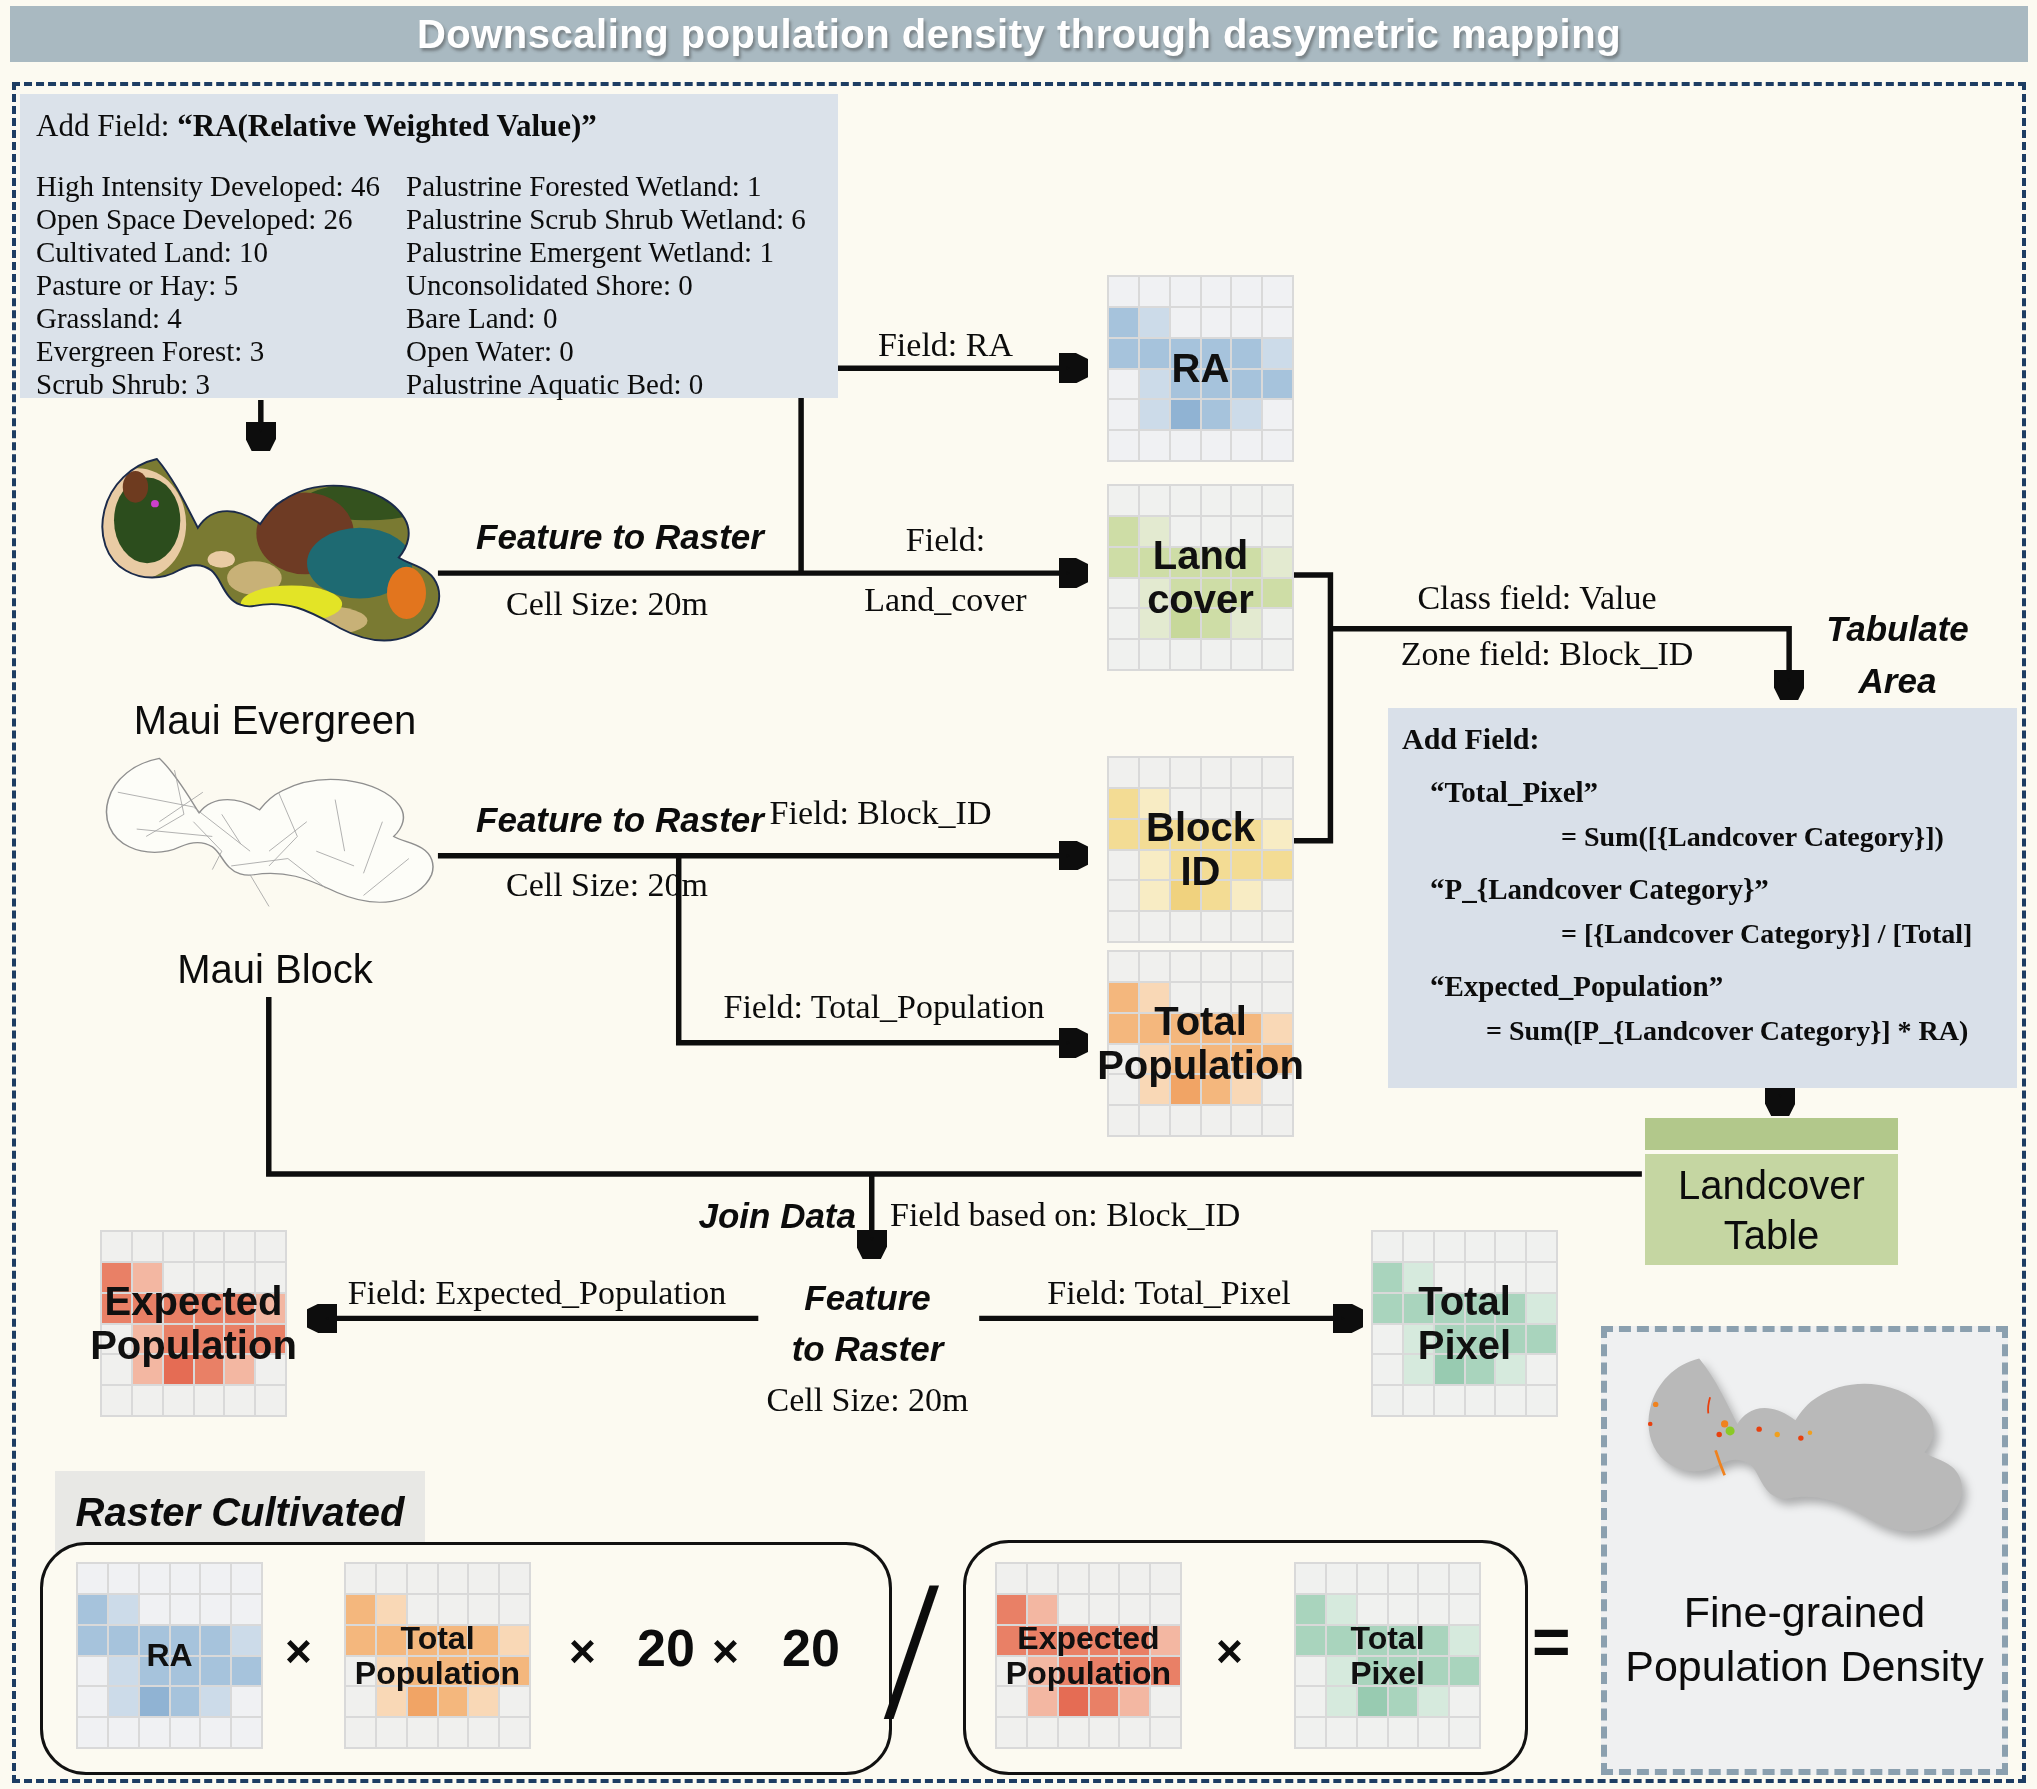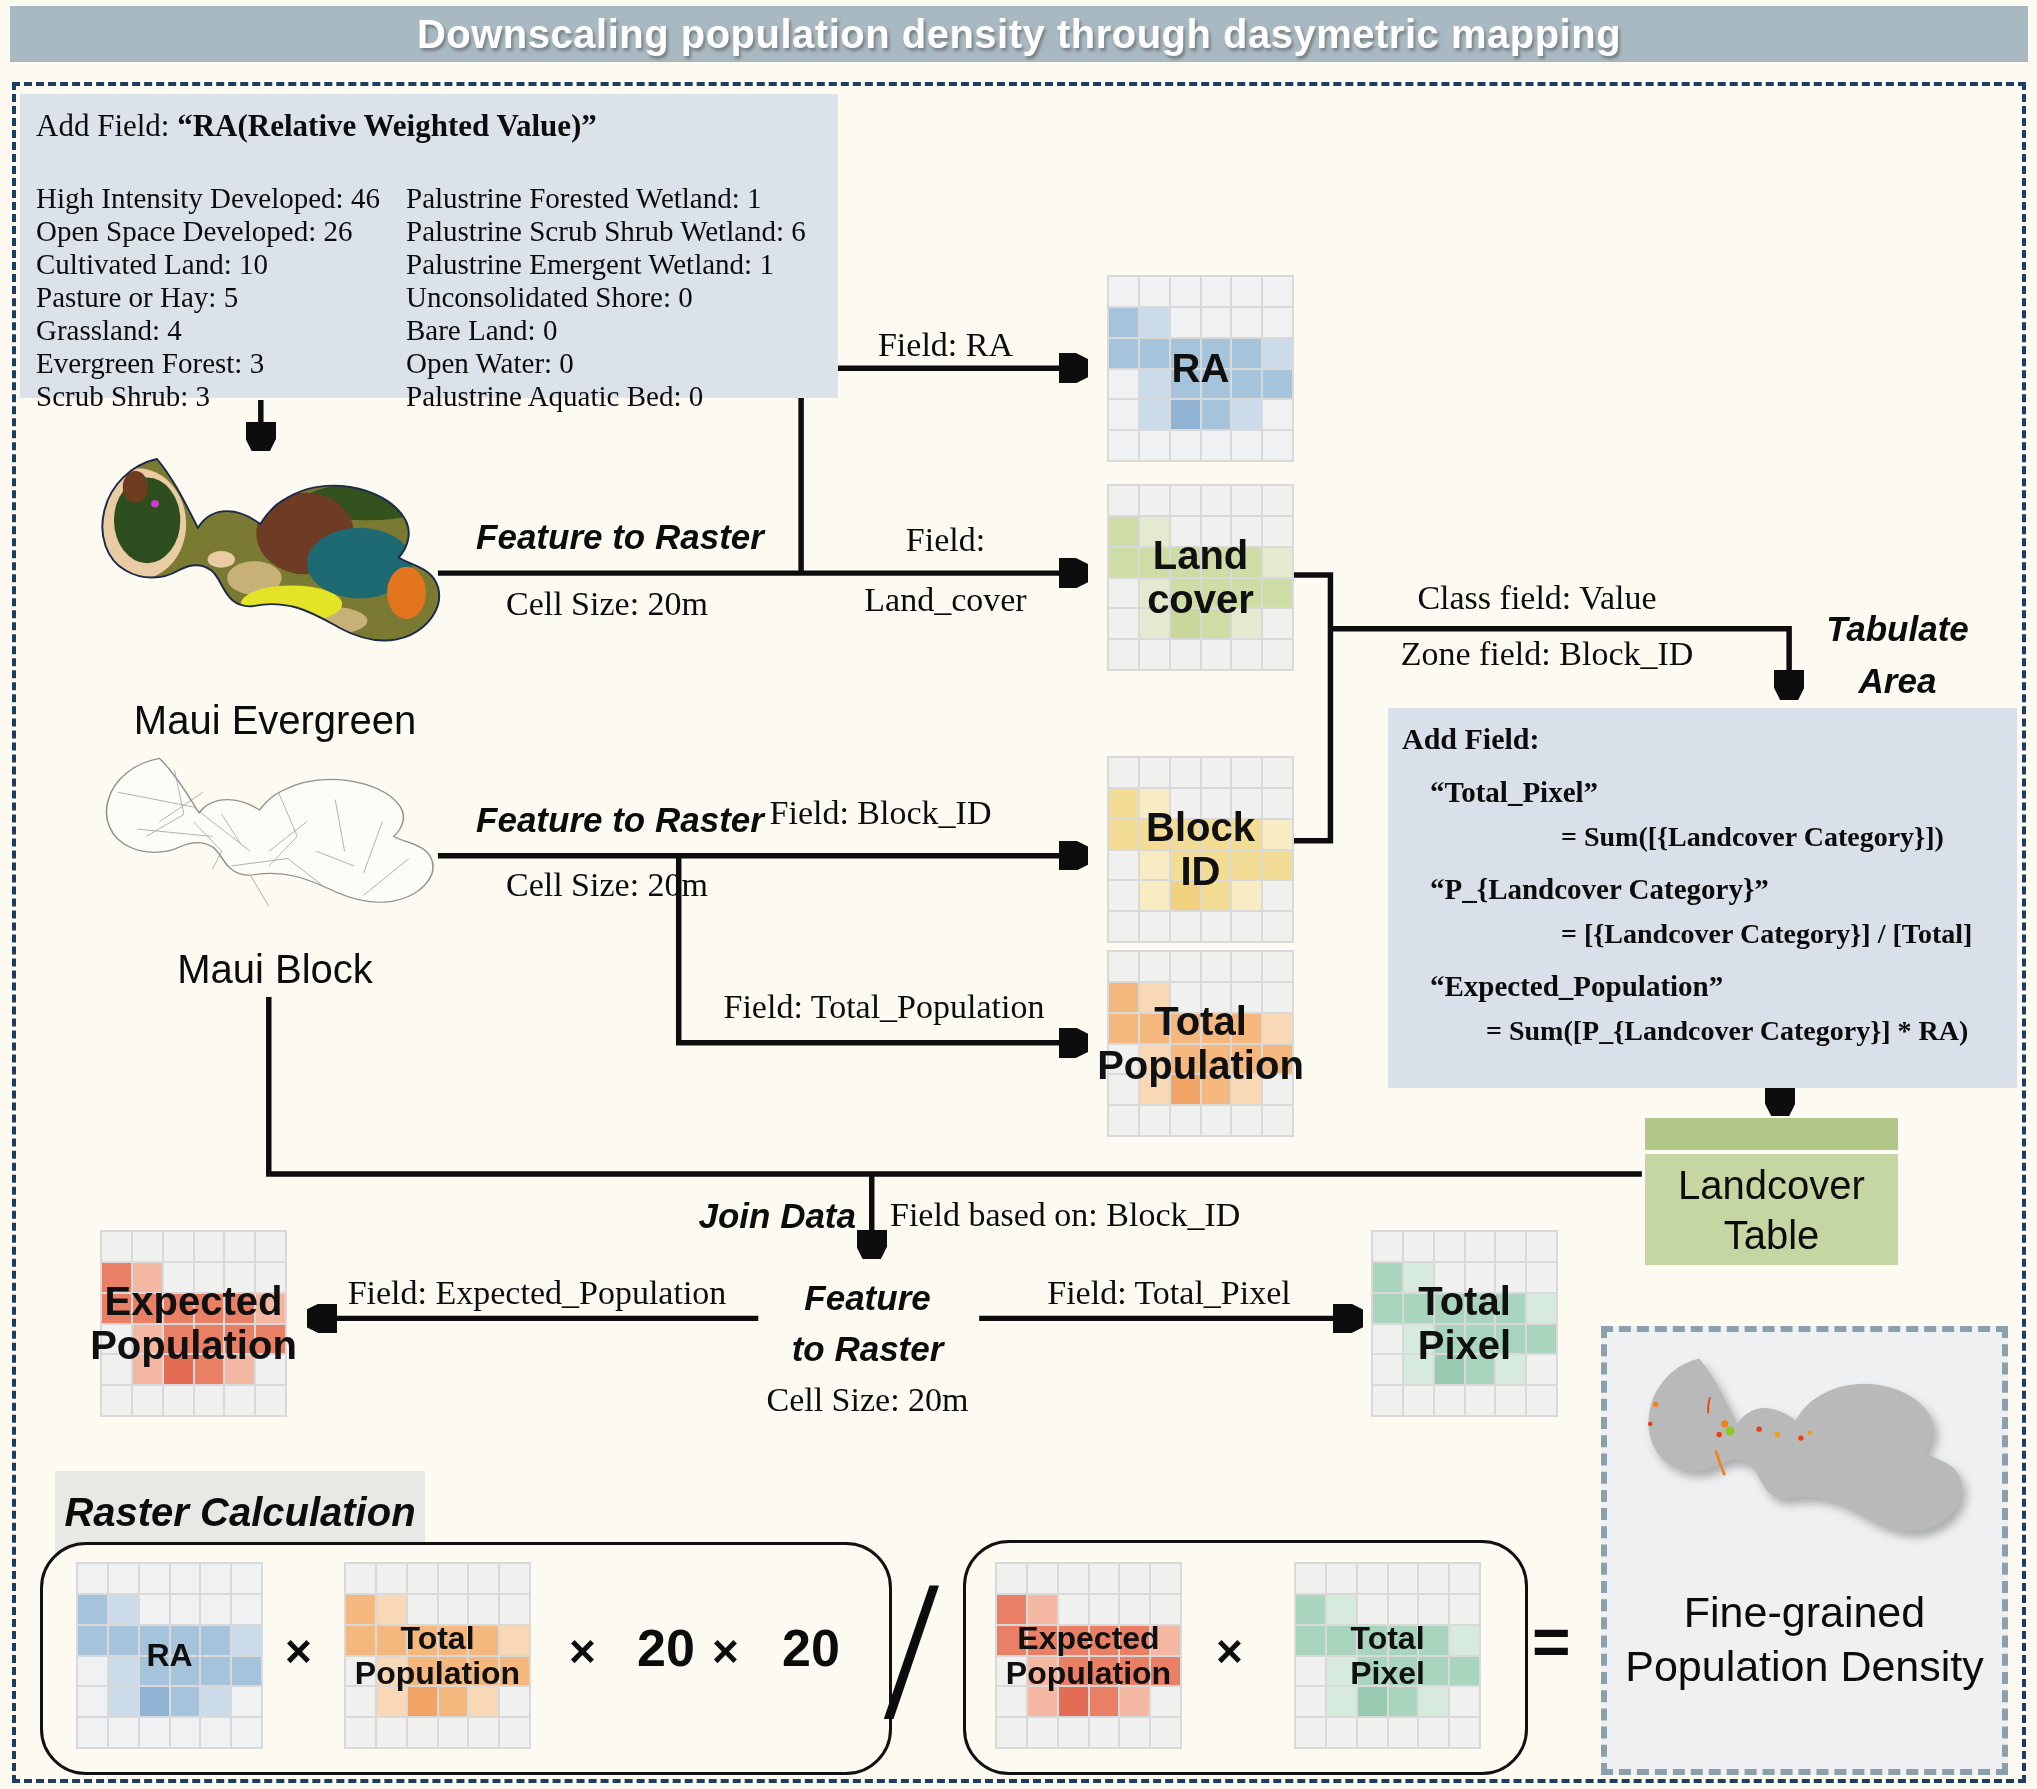--- a/index.html
+++ b/index.html
@@ -13,21 +13,21 @@
   .titlebar{position:absolute;left:10px;top:6px;width:2018px;height:56px;background:var(--title-bar-bg);
             display:flex;align-items:center;justify-content:center;}
   .titlebar span{font:700 40px "Liberation Sans",sans-serif;color:#ffffff;text-shadow:2px 3px 3px rgba(60,60,60,.45);letter-spacing:0.5px;}
   .outer-border{position:absolute;left:12px;top:82px;width:2006px;height:1693px;border:4px dashed var(--outer-border);}
   .wires{position:absolute;left:0;top:0;pointer-events:none;}
   .wires path{fill:none;stroke:var(--wire);stroke-width:5.5px;}
   .infobox{position:absolute;left:20px;top:94px;width:818px;height:304px;background:var(--panel-bg);
            box-sizing:border-box;padding:14px 14px 0 16px;font-family:"Liberation Serif",serif;}
   .infobox .head{font-size:31px;}
   .infobox .head b{font-weight:700;}
-  .infobox .cols{display:flex;margin-top:38px;}
+  .infobox .cols{display:flex;margin-top:26px;}
   .infobox .col{font-size:29px;line-height:33px;}
   .infobox .col.l{width:370px;}
   .infobox .col.r{width:418px;}
   .lbl-serif{position:absolute;font-family:"Liberation Serif",serif;font-size:34px;color:#0c0c0c;text-align:center;white-space:nowrap;}
   .lbl-bi{position:absolute;font:italic 700 35px "Liberation Sans",sans-serif;color:#0c0c0c;text-align:center;white-space:nowrap;}
   .maplabel{position:absolute;font:400 40px "Liberation Sans",sans-serif;text-align:center;white-space:nowrap;}
   [data-grid]{position:absolute;width:187px;height:187px;text-align:right;}
   [data-grid] .cells{position:absolute;inset:0;display:grid;grid-template-columns:repeat(6,1fr);grid-template-rows:repeat(6,1fr);
                      gap:2px;background:#d9d9d9;border:2px solid #d9d9d9;}
   [data-grid] .glabel{position:absolute;inset:0;display:flex;flex-direction:column;align-items:center;justify-content:center;
@@ -471,21 +471,21 @@
 
   <div class="lctable">
     <div class="hdr"></div>
     <div class="bdy">
       <div>Landcover</div>
       <div>Table</div>
     </div>
   </div>
 
   <div class="calcTitle">
-    <span>Raster Calculation</span>
+    <span>Raster Cultivated</span>
   </div>
 
   <div class="eqbox" style="left:40px;top:1542px;width:846px;height:227px"></div>
   <div data-grid="ra" data-small="1" style="left:76px;top:1562px">
       <div class="cells">
         <div class="cell" style="background: rgb(240, 241, 243);"></div>
         <div class="cell" style="background: rgb(240, 241, 243);"></div>
         <div class="cell" style="background: rgb(240, 241, 243);"></div>
         <div class="cell" style="background: rgb(240, 241, 243);"></div>
         <div class="cell" style="background: rgb(240, 241, 243);"></div>

